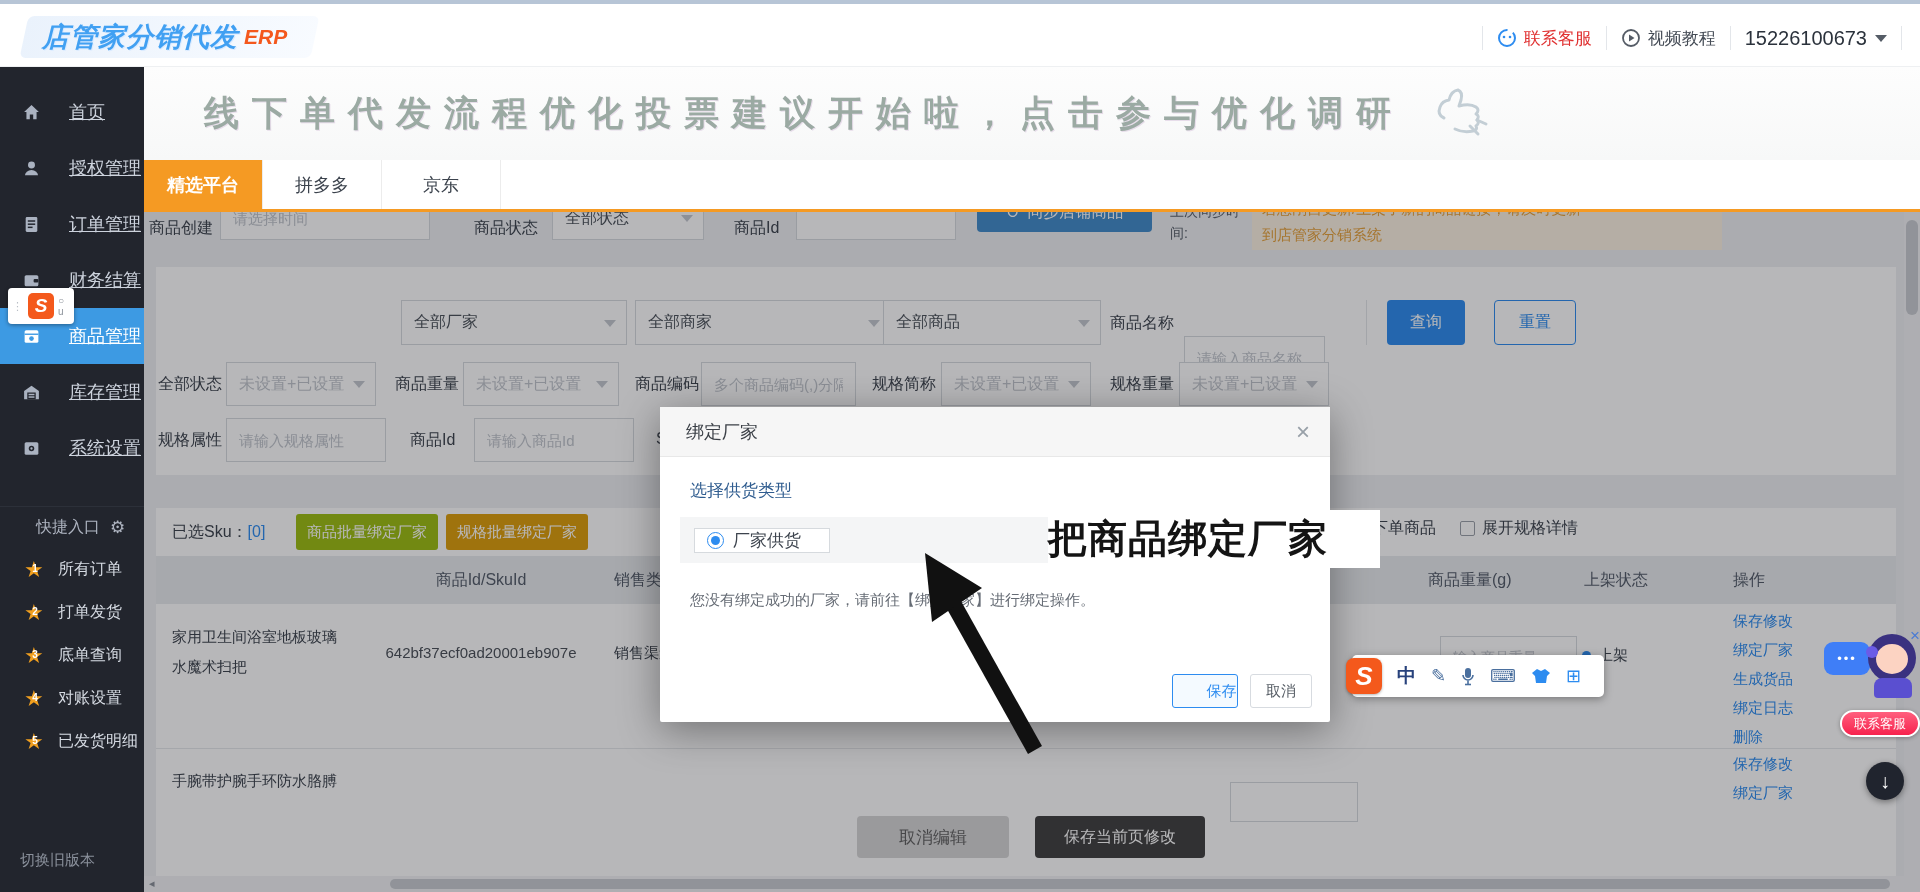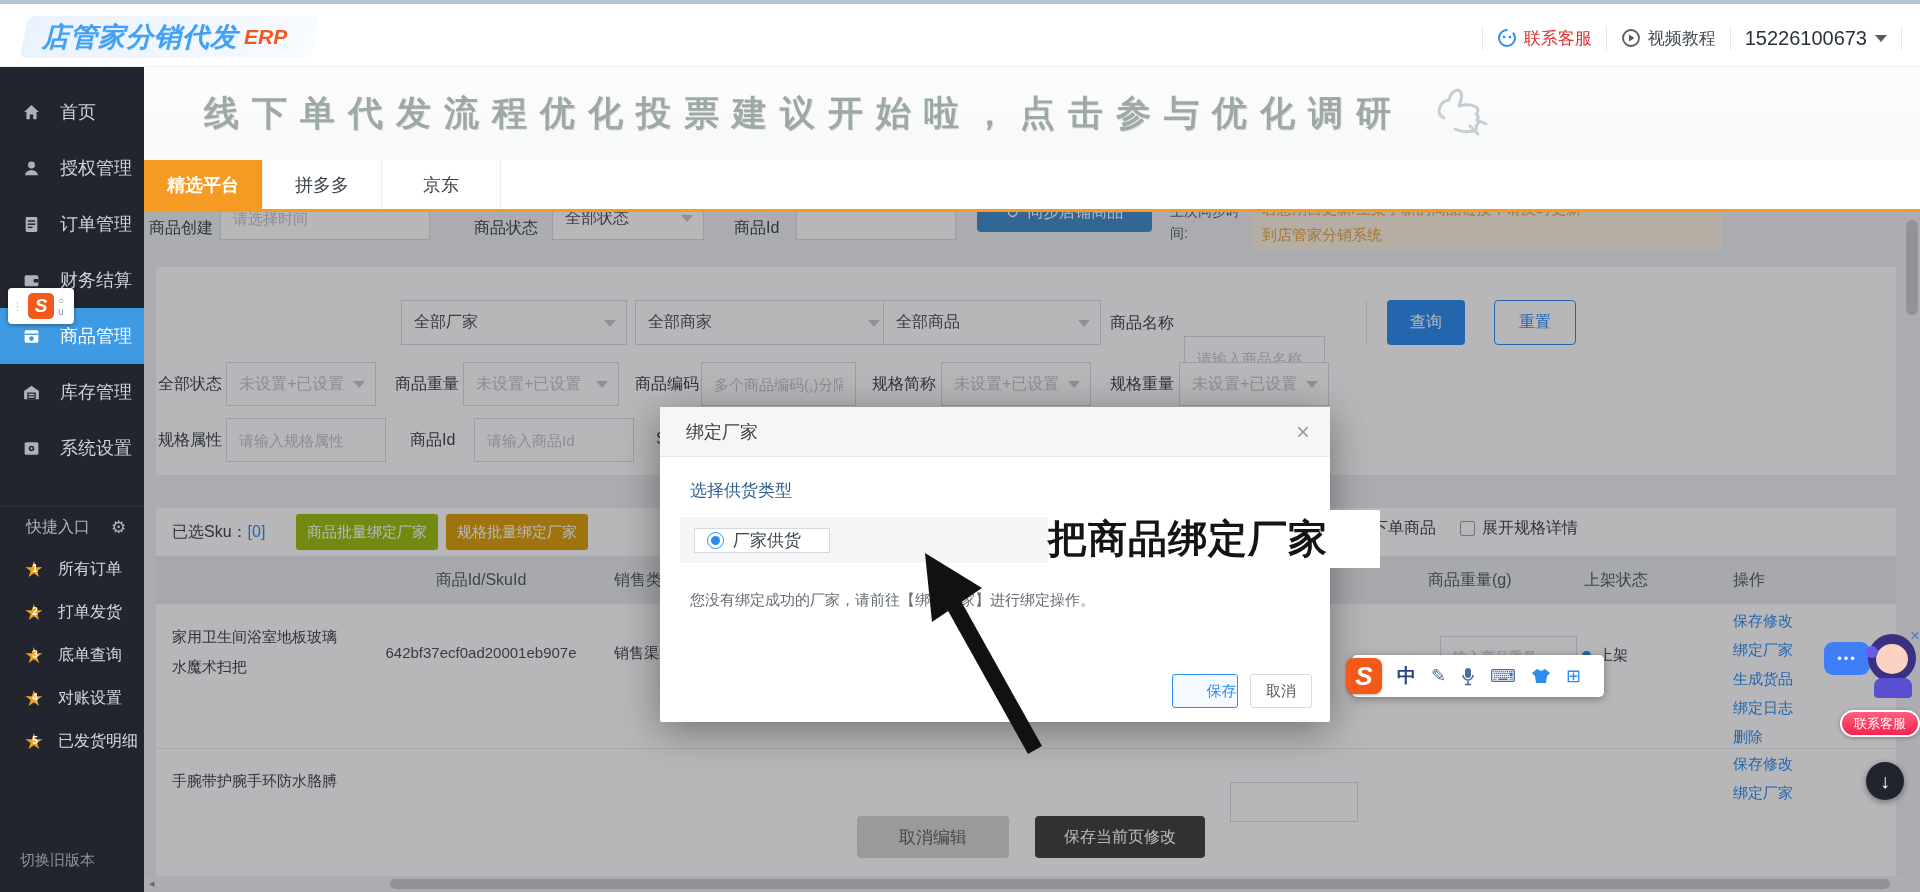--- a/index.html
+++ b/index.html
@@ -17,24 +17,24 @@
 .header-right { position:absolute; right:18px; top:16px; height:36px; display:flex; align-items:center; gap:14px; }
 .hsep { width:1px; height:24px; background:#e3e6ea; }
 .hitem { display:flex; align-items:center; gap:7px; font-size:17px; color:#444b55; cursor:pointer; }
 .hitem.contact { color:#e03131; }
 .phone { display:flex; align-items:center; gap:8px; font-size:20px; color:#2b323c; cursor:pointer; }
 .dcaret { width:0; height:0; border-left:6px solid transparent; border-right:6px solid transparent; border-top:7px solid #555c66; }
 
 
 .sidebar { position:absolute; left:0; top:67px; width:144px; height:825px; background:#22252d; }
 .snav { padding-top:17px; }
-.sitem { height:56px; display:flex; align-items:center; gap:19px; padding-left:22px; color:#cdd3dd; font-size:18px; cursor:pointer; }
+.sitem { height:56px; display:flex; align-items:center; gap:28px; padding-left:22px; color:#cdd3dd; font-size:18px; cursor:pointer;text-decoration:underline; }
 .sitem svg { flex:0 0 auto; }
 .sitem.active { background:#3d9ae3; color:#fff; }
-.quick-hd { margin-top:30px; height:42px; display:flex; align-items:center; gap:13px; padding-left:26px; color:#aeb4c0; font-size:16px; border-top:1px solid #2c3039; }
+.quick-hd { margin-top:30px; height:42px; display:flex; align-items:center; gap:2px; padding-left:36px; color:#aeb4c0; font-size:16px; border-top:1px solid #2c3039; }
 .gear-g { font-size:17px; color:#aeb4c0; margin-left:8px; }
 .shortcut { height:43px; display:flex; align-items:center; gap:12px; padding-left:24px; color:#d5dae2; font-size:16px; cursor:pointer; }
 .star { position:relative; width:22px; height:22px; display:inline-block; }
 .star .glyph { font-size:22px; color:#f09f1f; line-height:22px; }
 .star .num { position:absolute; left:0; top:4px; width:22px; text-align:center; font-size:10px; font-weight:bold; color:#fff; }
 .switch-old { position:absolute; left:20px; bottom:22px; font-size:15px; color:#8a909b; cursor:pointer; }
 .ime-mini { position:absolute; left:8px; top:221px; width:66px; height:36px; background:#fff; border-radius:4px; box-shadow:0 1px 4px rgba(0,0,0,.4); display:flex; align-items:center; gap:4px; padding:0 4px; }
 .ime-mini .dots { color:#b9bec6; font-size:11px; letter-spacing:1px; }
 .ime-mini .sbox { width:26px; height:26px; background:#f4591c; border-radius:5px; color:#fff; font-weight:bold; font-style:italic; font-size:19px; display:flex; align-items:center; justify-content:center; }
 .ime-mini .mini-gl { color:#8f959d; font-size:10px; line-height:11px; }

